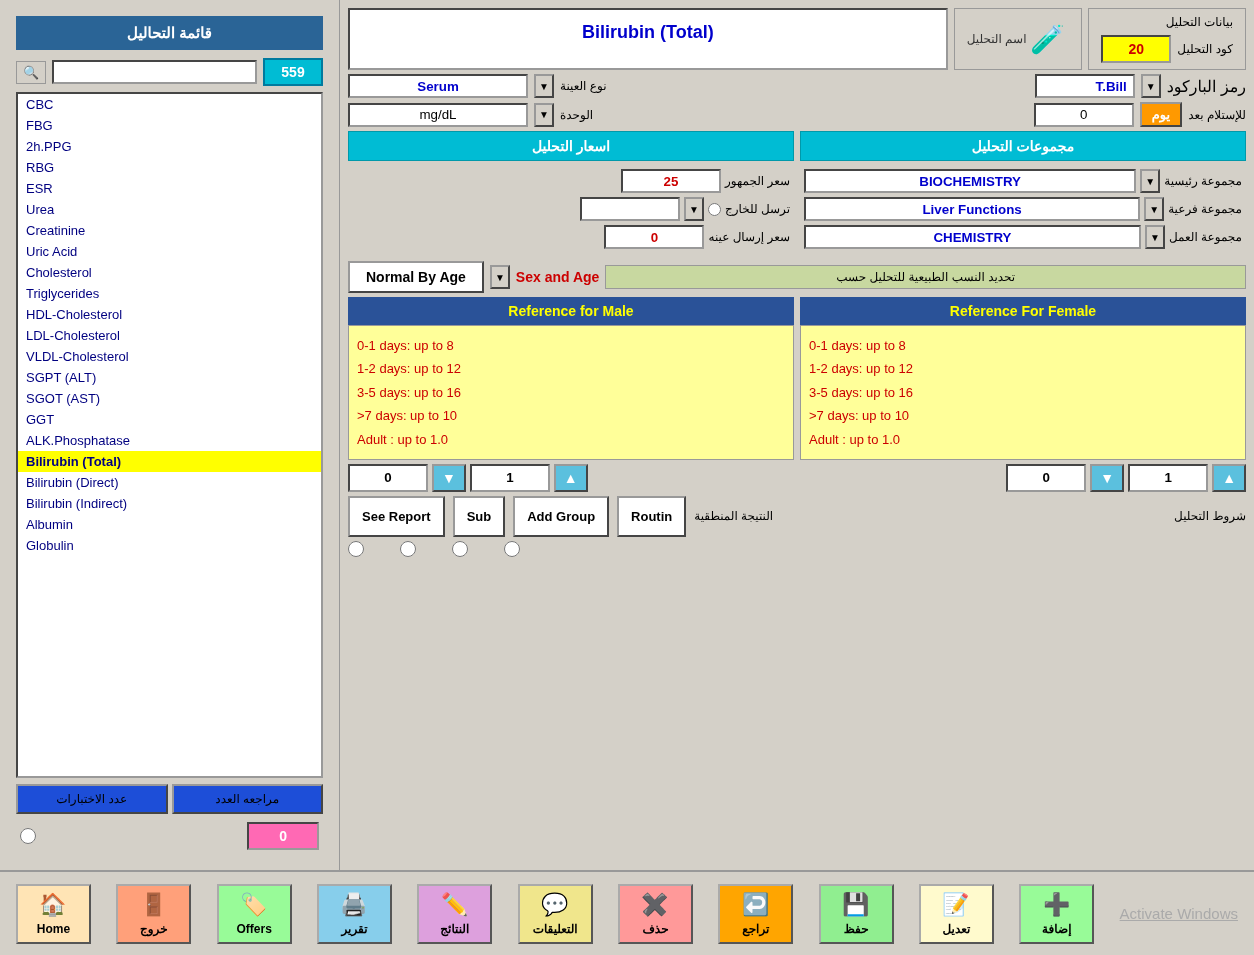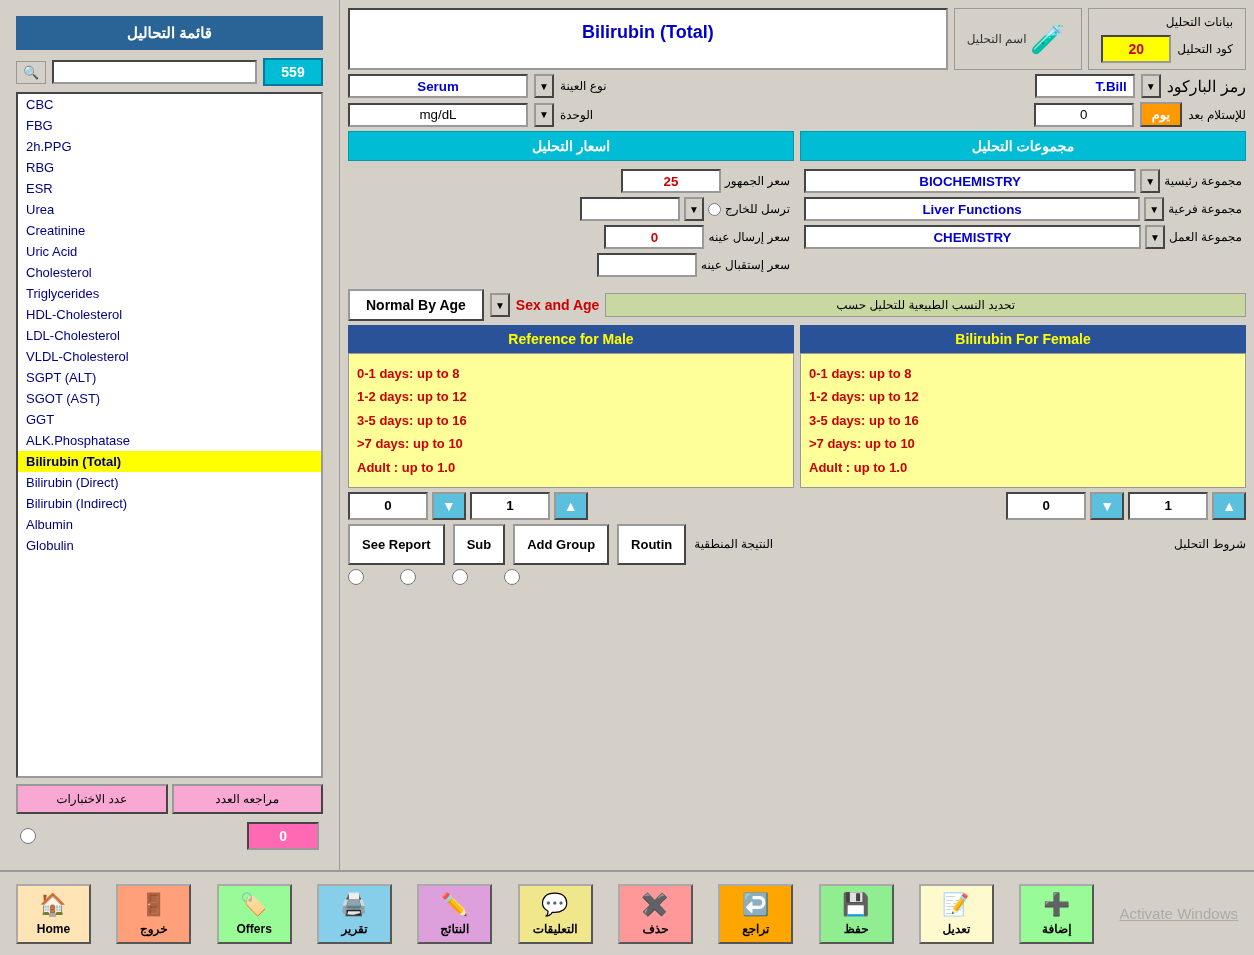--- a/index.html
+++ b/index.html
@@ -11,21 +11,21 @@
     .left-panel { width: 340px; background: #d4d0c8; padding: 16px; border-right: 1px solid #999; display: flex; flex-direction: column; }
     .left-header { background: #2a6496; color: white; text-align: center; padding: 8px; font-size: 15px; font-weight: bold; margin-bottom: 8px; direction: rtl; }
     .search-row { display: flex; align-items: center; gap: 6px; margin-bottom: 6px; }
     .search-icon-btn { background: #d4d0c8; border: 1px solid #999; padding: 3px 6px; cursor: pointer; }
     .search-input { flex: 1; height: 24px; border: 2px inset #999; padding: 2px 4px; }
     .count-badge { background: #00bcd4; color: white; font-weight: bold; font-size: 14px; padding: 4px 12px; border: 2px solid #007a9e; min-width: 60px; text-align: center; }
     .list-container { flex: 1; overflow-y: auto; background: white; border: 2px inset #999; }
     .list-item { padding: 3px 8px; cursor: pointer; color: #000080; font-size: 13px; }
     .list-item.selected { background: #ffff00; color: #000080; font-weight: bold; }
     .bottom-btns { display: flex; gap: 4px; margin-top: 6px; }
-    .bottom-btn { flex: 1; background: #f9a8d4; border: 2px outset #999; padding: 6px 4px; text-align: center; cursor: pointer; direction: rtl; font-size: 12px; }
+    .bottom-btn { flex: 1; background: #1d4ed8; border: 2px outset #999; padding: 6px 4px; text-align: center; cursor: pointer; direction: rtl; font-size: 12px; }
     .radio-row { display: flex; align-items: center; justify-content: space-between; margin-top: 4px; padding: 4px; }
     .radio-input { width: 16px; height: 16px; }
     .count-display { background: #ff69b4; color: white; font-weight: bold; font-size: 14px; padding: 4px 30px; border: 2px inset #999; text-align: center; }
 
     
     .right-panel { flex: 1; padding: 8px; display: flex; flex-direction: column; gap: 4px; }
     
     
     .top-section { display: flex; gap: 6px; align-items: stretch; }
     .title-box { flex: 1; background: white; border: 2px inset #999; text-align: center; padding: 12px; font-size: 18px; font-weight: bold; color: #0000cc; }
@@ -48,21 +48,21 @@
     
     
     .price-row { display: flex; align-items: center; gap: 4px; margin-bottom: 4px; direction: rtl; }
     .normal-btn { background: white; border: 2px outset #999; padding: 6px 16px; font-size: 14px; font-weight: bold; color: #000; cursor: pointer; }
     
     
     .ref-tables { display: flex; gap: 6px; }
     .ref-table { flex: 1; }
     .ref-header { background: #2a5298; color: #ffff00; text-align: center; padding: 6px; font-size: 14px; font-weight: bold; }
     .ref-body { background: #ffff99; border: 1px solid #999; padding: 8px; min-height: 120px; }
-    .ref-line { color: #cc0000; font-size: 13px; line-height: 1.8; font-weight: bold; }
+    .ref-line { color: #cc0000; font-size: 13px; line-height: 1.8; }
     .action-btn { background: white; border: 2px outset #999; padding: 11px 12px; cursor: pointer; font-size: 13px; font-weight: bold; }
 
     
     .bottom-toolbar { height: 85px; background: #d4d0c8; border-top: 2px solid #999; display: flex; align-items: center; justify-content: space-between; padding: 8px 16px; }
     .toolbar-btn { display: flex; flex-direction: column; align-items: center; justify-content: center; background: #f0f0f0; border: 2px outset #aaa; padding: 6px 10px; cursor: pointer; min-width: 75px; gap: 4px; font-size: 12px; font-weight: bold; direction: rtl; }
     .toolbar-btn .btn-icon { font-size: 22px; }
     .toolbar-btn-home { background: #ffe4b5; }
     .toolbar-btn-exit { background: #ffa07a; }
     .toolbar-btn-offers { background: #98fb98; }
     .toolbar-btn-report { background: #87ceeb; }
@@ -187,24 +187,20 @@
         <div class="price-row">
           <div style="direction:rtl;font-size:12px;white-space:nowrap;">ترسل للخارج</div>
           <input type="radio" style="">
           <div class="select-arrow">▼</div>
           <input type="text" style="background: white; border: 2px inset rgb(153, 153, 153); padding: 2px 4px; height: 24px; width: 100px;">
         </div>
         <div class="price-row">
           <div style="direction:rtl;font-size:12px;white-space:nowrap;">سعر إرسال عينه</div>
           <input type="text" value="0" style="background: white; border: 2px inset rgb(153, 153, 153); padding: 2px 4px; height: 24px; width: 100px; text-align: center; color: rgb(204, 0, 0); font-weight: bold;">
         </div>
-        <div class="price-row">
-          <div style="direction:rtl;font-size:12px;white-space:nowrap;">سعر إستقبال عينه</div>
-          <input type="text" style="background: white; border: 2px inset rgb(153, 153, 153); padding: 2px 4px; height: 24px; width: 100px;">
-        </div>
       </div>
 
       <div style="flex:1; background:#d4d0c8; padding:4px;">
         <div class="price-row">
           <div style="direction:rtl;font-size:12px;white-space:nowrap;">مجموعة رئيسية</div>
           <div class="select-arrow">▼</div>
           <input type="text" value="BIOCHEMISTRY" style="background: white; border: 2px inset rgb(153, 153, 153); padding: 2px 4px; height: 24px; flex: 1 1 0%; color: rgb(0, 0, 204); font-weight: bold; text-align: center;">
         </div>
         <div class="price-row">
           <div style="direction:rtl;font-size:12px;white-space:nowrap;">مجموعة فرعية</div>
@@ -232,21 +228,21 @@
         <div class="ref-body">
 
         <div class="ref-line">0-1 days: up to 8</div>
             <div class="ref-line">1-2 days: up to 12</div>
             <div class="ref-line">3-5 days: up to 16</div>
             <div class="ref-line">&gt;7 days: up to 10</div>
             <div class="ref-line">Adult : up to 1.0</div>
           </div>
       </div>
       <div class="ref-table">
-        <div class="ref-header">Bilirubin For Female</div>
+        <div class="ref-header">Reference For Female</div>
         <div class="ref-body">
 
         <div class="ref-line">0-1 days: up to 8</div>
             <div class="ref-line">1-2 days: up to 12</div>
             <div class="ref-line">3-5 days: up to 16</div>
             <div class="ref-line">&gt;7 days: up to 10</div>
             <div class="ref-line">Adult : up to 1.0</div>
           </div>
       </div>
     </div>

